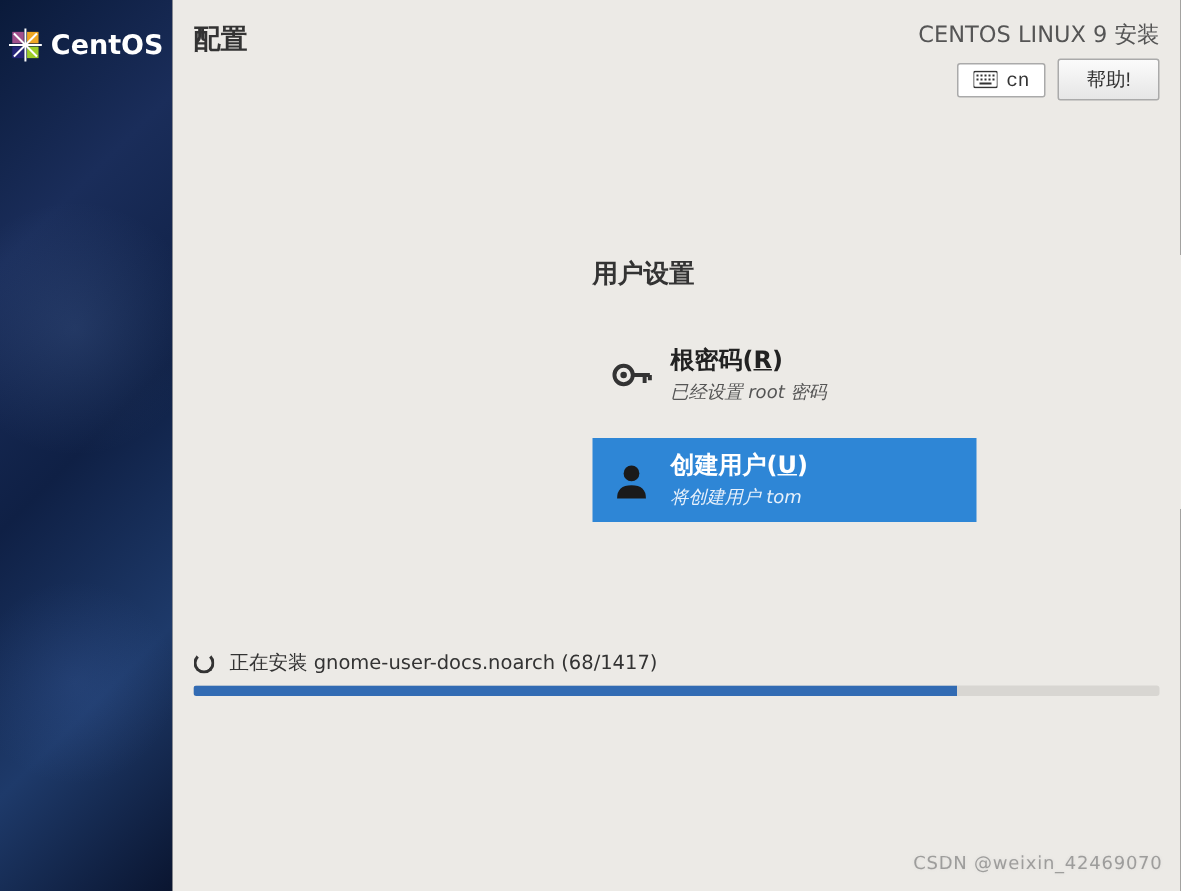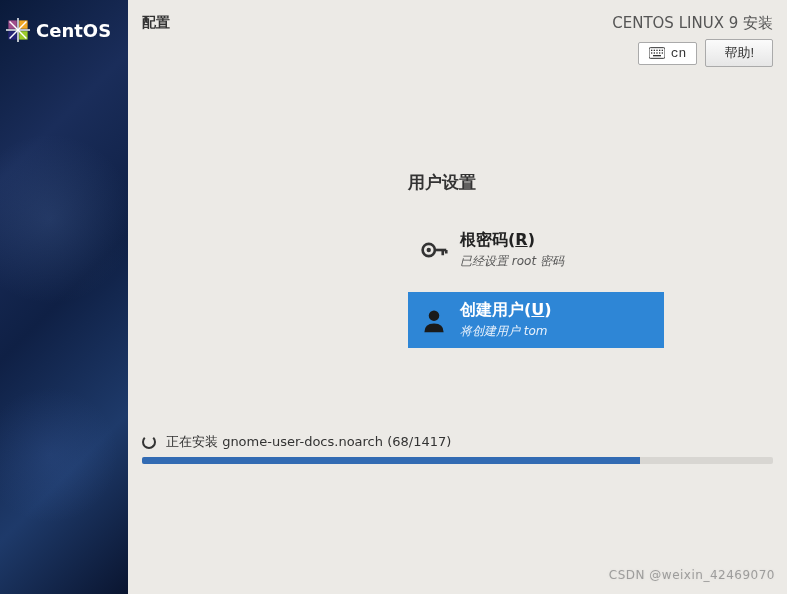--- a/index.html
+++ b/index.html
@@ -10,21 +10,21 @@
     body {
       width: 787px;
       height: 594px;
       font-family: "DejaVu Sans", "Noto Sans", sans-serif;
       display: flex;
       background: #2b2b2b;
       overflow: hidden;
       position: relative;
     }
     .sidebar {
-      width: 128px;
+      width: 115px;
       height: 594px;
       background: linear-gradient(135deg, #0a1a3a 0%, #1a2d5a 25%, #0f2045 50%, #1e3a6a 75%, #0a1530 100%);
       position: relative;
       overflow: hidden;
     }
     .sidebar::before {
       content: "";
       position: absolute;
       width: 200px;
       height: 200px;
@@ -65,21 +65,21 @@
       flex-direction: column;
       position: relative;
     }
     .header {
       display: flex;
       justify-content: space-between;
       align-items: flex-start;
       padding: 14px 14px 4px 14px;
     }
     .page-title {
-      font-size: 14px;
+      font-size: 18px;
       font-weight: bold;
       color: #333;
     }
     .header-right {
       text-align: right;
     }
     .product {
       font-size: 15px;
       color: #555;
       margin-bottom: 6px;

